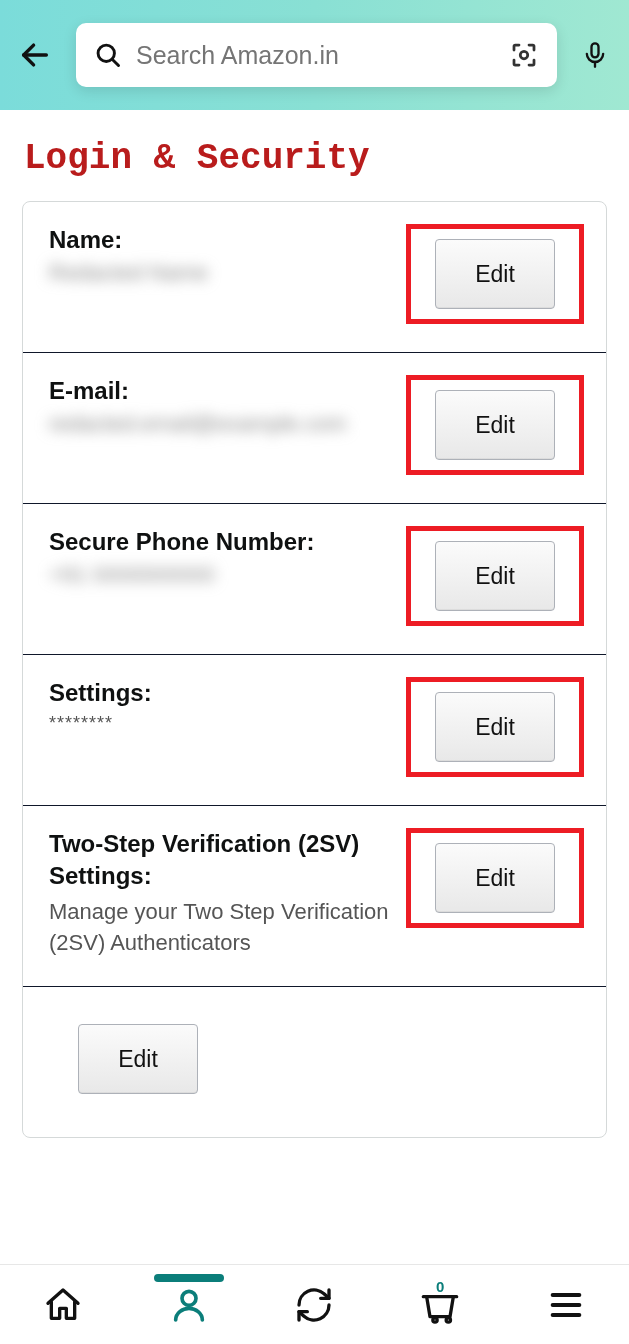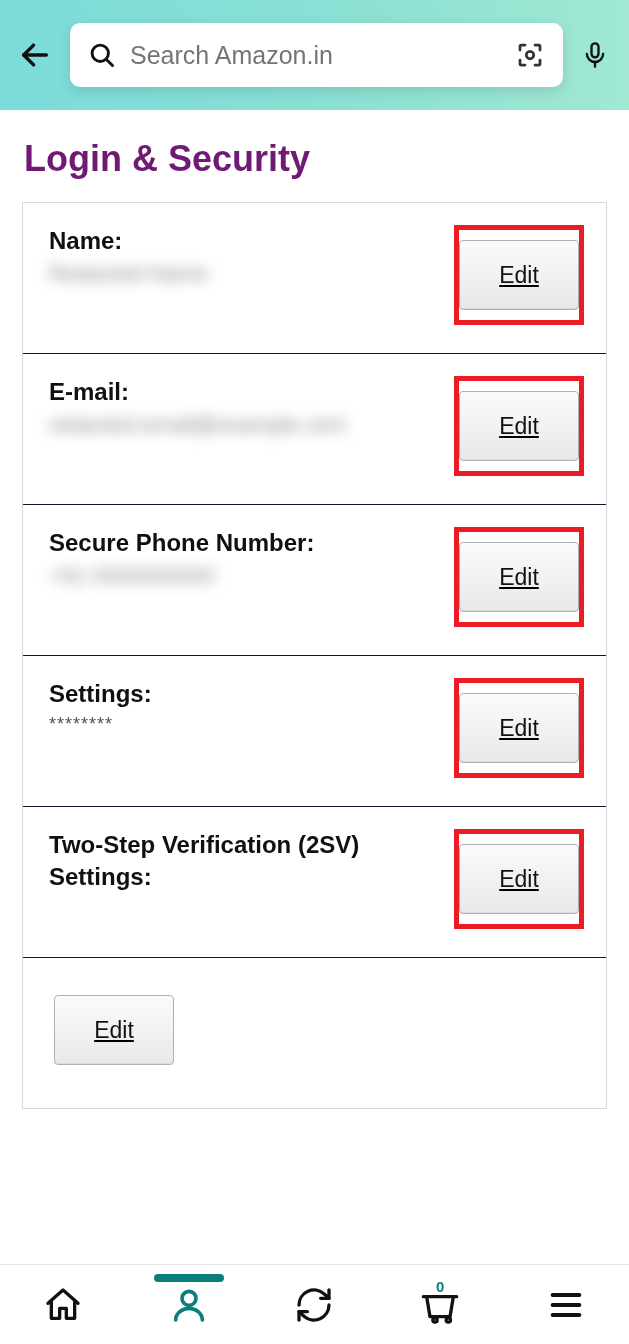--- a/index.html
+++ b/index.html
@@ -10,21 +10,21 @@
       background: #fff;
       overflow: hidden;
       position: relative;
     }
     .header {
       background: linear-gradient(90deg, #7bdcda 0%, #89e0d4 50%, #a0e8d2 100%);
       height: 110px;
       display: flex;
       align-items: center;
       padding: 0 18px;
-      gap: 18px;
+      gap: 24px;
     }
     .back-arrow {
       width: 34px; height: 34px;
       display:flex; align-items:center; justify-content:center;
       cursor:pointer;
     }
     .search-bar {
       flex: 1;
       background: #fff;
       border-radius: 10px;
@@ -39,28 +39,29 @@
       flex:1; border:none; outline:none;
       font-size: 25px; color:#565959;
       background:transparent;
     }
     .search-bar .lens-icon { width:30px; height:30px; color:#333; cursor:pointer;}
     .mic-icon { width:30px; height:38px; color:#111; cursor:pointer;}
 
     .page-title {
       font-size: 36px;
       font-weight: 700;
-      color:#701a75;
+      color:#b91c1c;
       padding: 28px 24px 22px;
+      font-family: Liberation Mono, monospace;
     }
 
     .settings-box {
       margin: 0 22px;
       border: 1px solid #d5d9d9;
-      border-radius: 1px;
+      border-radius: 8px;
       overflow:hidden;
     }
     .row {
       border-top: 1px solid #0f172a;
       padding: 22px 22px 28px 26px;
       display:flex;
       gap:16px;
       align-items:flex-start;
     }
     .row:first-child { border-top:none; }
@@ -84,25 +85,24 @@
     }
     .row-desc {
       font-size: 22px;
       color:#555;
       line-height:1.4;
       margin-top:4px;
     }
 
     .edit-wrap {
       border: 5px solid #ed1c24;
-      padding: 10px 0;
+      padding: 10px 24px;
       display:flex;
       align-items:flex-start;
       justify-content:center;
-      text-decoration:underline;
     }
     .edit-wrap.plain { border:5px solid transparent; }
     .edit-btn {
       width: 120px; height: 70px;
       background: linear-gradient(#fbfbfb, #e8e8e8);
       border: 1px solid #adb1b8;
       border-radius: 4px;
       font-size: 23px;
       color:#111;
       cursor:pointer;
@@ -206,20 +206,21 @@
       <div class="row-value" style="font-size:18px; letter-spacing:1px;">********</div>
     </div>
     <div class="edit-wrap">
       <button class="edit-btn">Edit</button>
     </div>
   </div>
 
   <div class="row">
     <div class="row-left">
       <div class="row-label">Two-Step Verification (2SV) Settings:</div>
+      <div class="row-desc">Manage your Two Step Verification (2SV) Authenticators</div>
     </div>
     <div class="edit-wrap">
       <button class="edit-btn">Edit</button>
     </div>
   </div>
 
   <div class="row">
     <div class="edit-wrap plain">
       <button class="edit-btn">Edit</button>
     </div>

